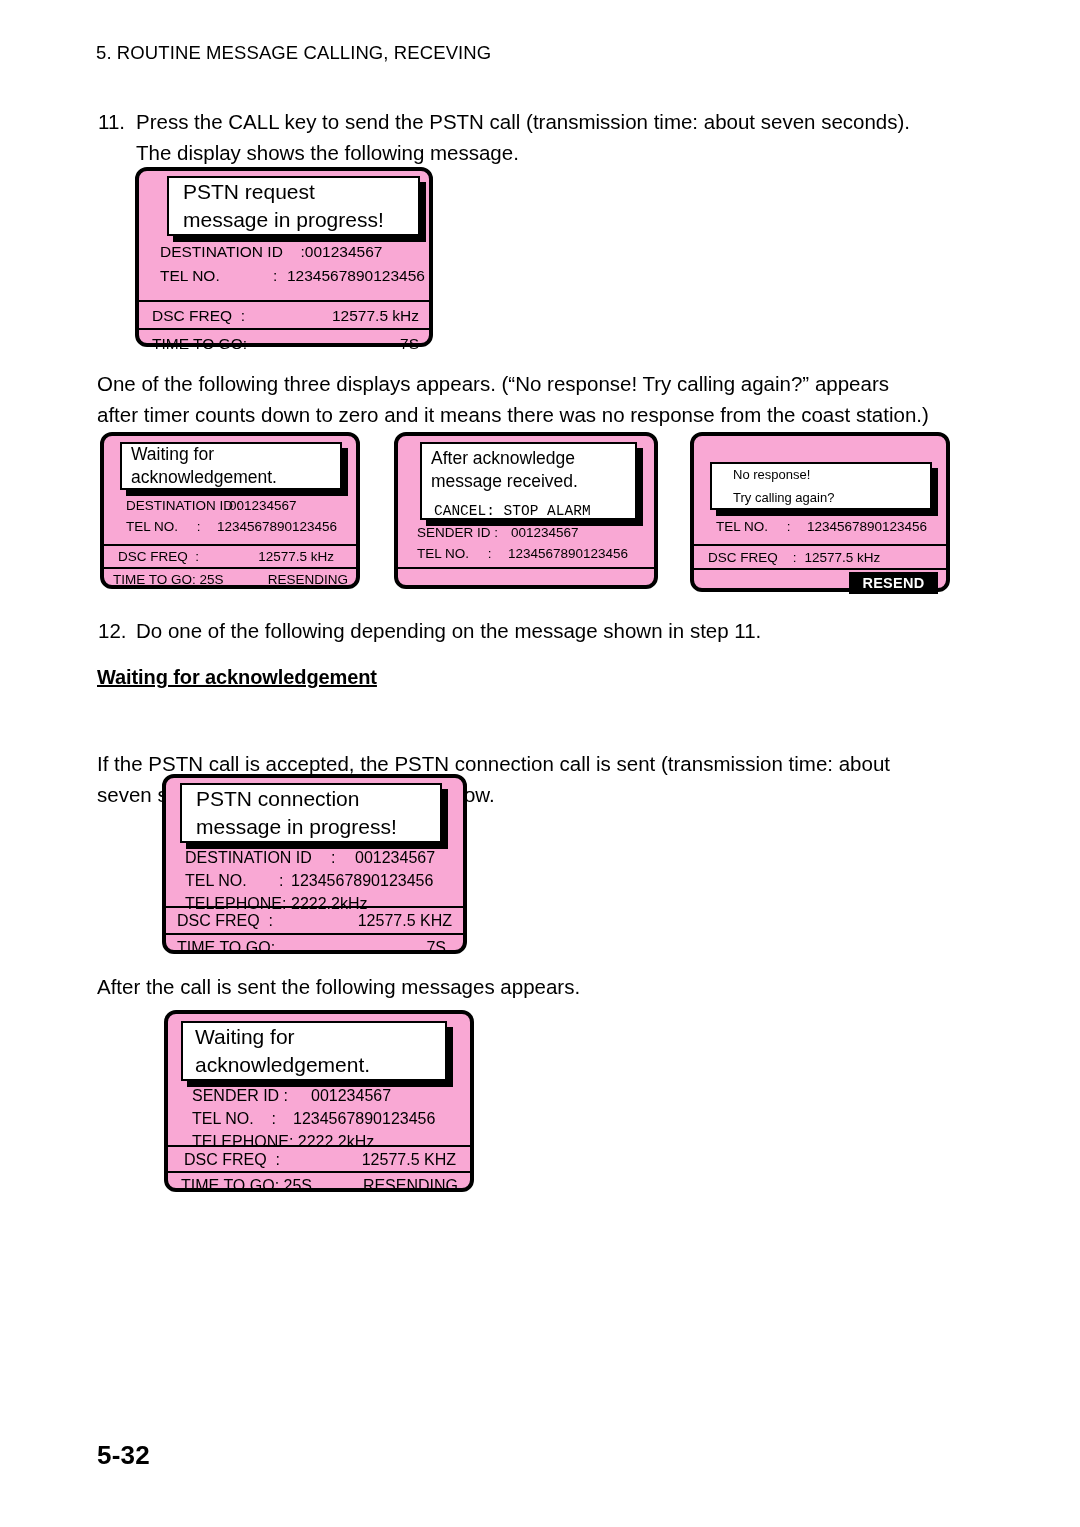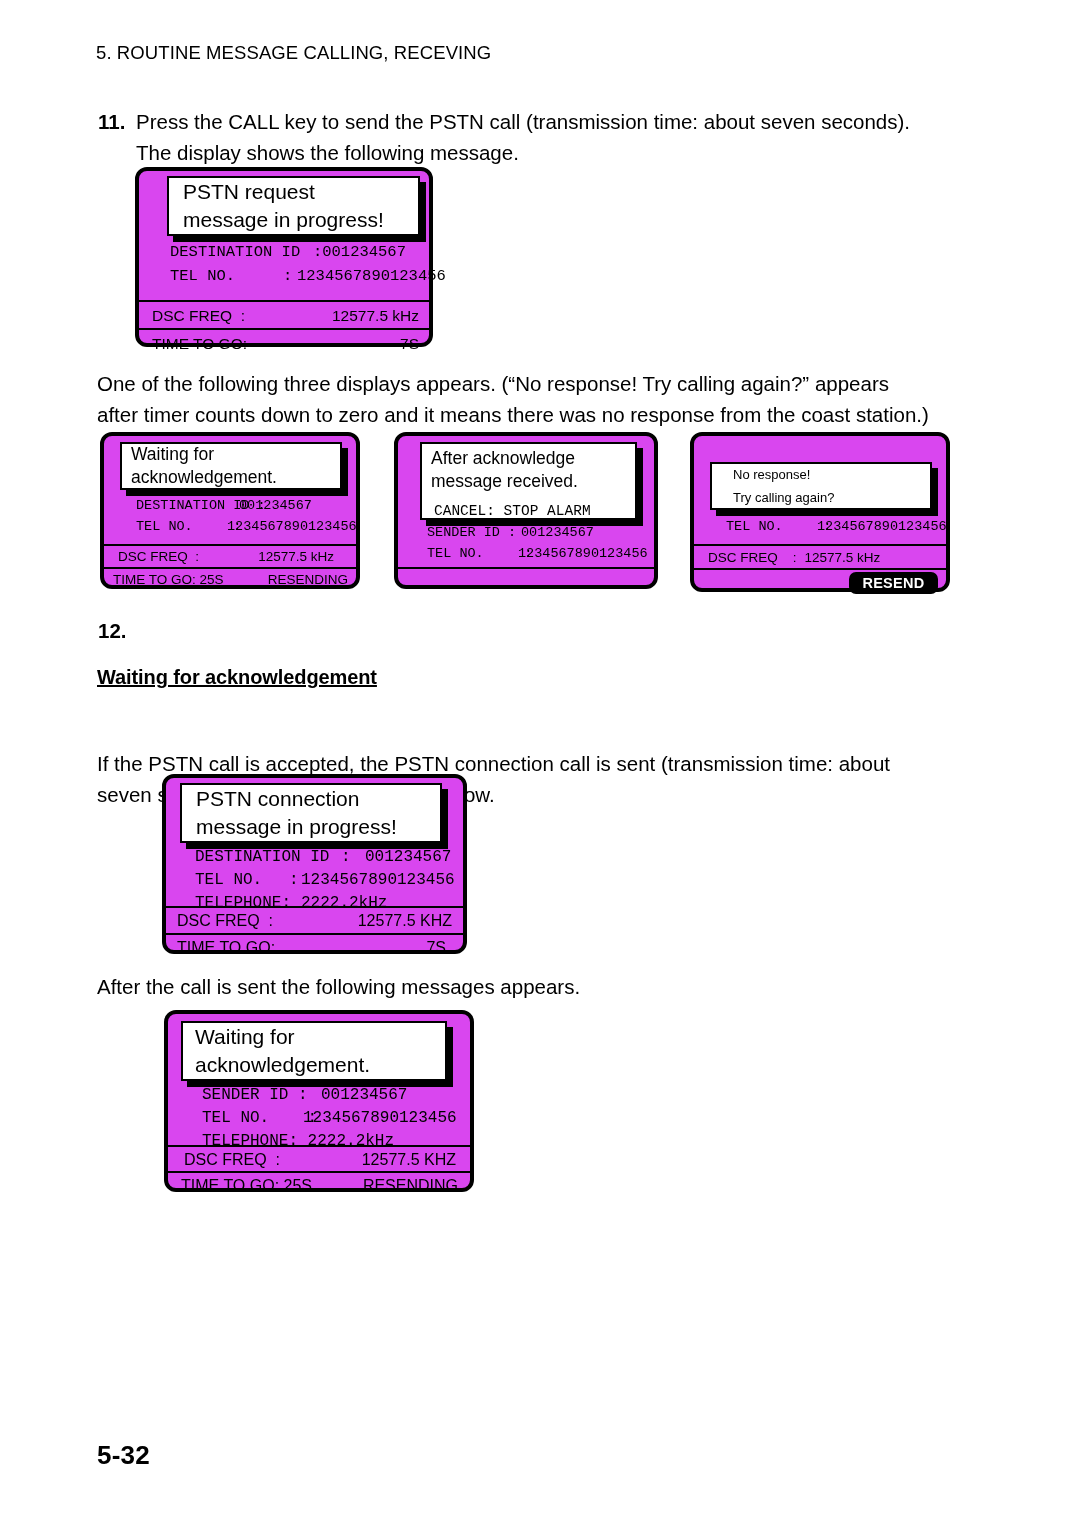--- a/index.html
+++ b/index.html
@@ -43,38 +43,37 @@
   }
   .step {
     position: absolute;
     font-size: 20.5px;
     line-height: 31px;
     display: flex;
   }
   .step .num {
     width: 38px;
     flex: none;
-    font-weight: bold;
   }
   .step .txt {
     white-space: pre-wrap;
   }
   .subhead {
     position: absolute;
     font-size: 20px;
     font-weight: bold;
     text-decoration: underline;
     letter-spacing: -0.1px;
   }
 
   
   .lcd {
     position: absolute;
     box-sizing: border-box;
-    background: #d946ef;
+    background: #f9a8d4;
     border: 4px solid #000000;
     border-radius: 12px;
   }
   .lcd-inner {
     position: relative;
     width: 100%;
     height: 100%;
   }
 
   
@@ -89,24 +88,23 @@
     flex-direction: column;
     justify-content: center;
   }
   .popup .pline {
     white-space: pre;
   }
 
   
   .fields {
     position: absolute;
-    left: 18px;
+    left: 8px;
     right: 0;
     z-index: 1;
-    font-family: Liberation Mono, monospace;
   }
   .frow {
     display: flex;
     align-items: baseline;
     white-space: pre;
   }
   .frow .lbl { flex: none; }
   .frow .sep { flex: none; }
   .frow .val { flex: none; }
 
@@ -258,26 +256,27 @@
         <span class="val">1234567890123456</span>
       </div>
     </div>
 
     <div class="hrule" style="top:108px;"></div>
     <div class="botrow" style="top:112px; padding:0 10px 0 14px; font-size:13.5px; line-height:20px;">
       <span>DSC FREQ    :</span>
       <span style="margin-left:8px;">12577.5 kHz</span>
     </div>
     <div class="hrule" style="top:132px;"></div>
-    <div class="resend-btn" style="left:155px; top:136px; width:89px; height:22px; font-size:14.5px;border-radius:7px;">RESEND</div>
+    <div class="resend-btn" style="left:155px; top:136px; width:89px; height:22px; font-size:14.5px;">RESEND</div>
   </div>
 </div>
 
 <div class="step" style="left:98px; top:615px; width:880px;">
   <span class="num">12.</span>
+  <span class="txt">Do one of the following depending on the message shown in step 11.</span>
 </div>
 
 <div class="subhead" style="left:97px; top:666px;">Waiting for acknowledgement</div>
 
 <div class="para" style="left:97px; top:712px; width:900px;margin-top:36px;">If the PSTN call is accepted, the PSTN connection call is sent (transmission time: about
 seven seconds), showing the display below.</div>
 
 <div class="lcd" style="left:162px; top:774px; width:305px; height:180px;">
   <div class="lcd-inner">
     <div class="popup" style="left:14px; top:5px; width:262px; height:60px; padding:2px 0 2px 14px; font-size:21px; line-height:28px;">

